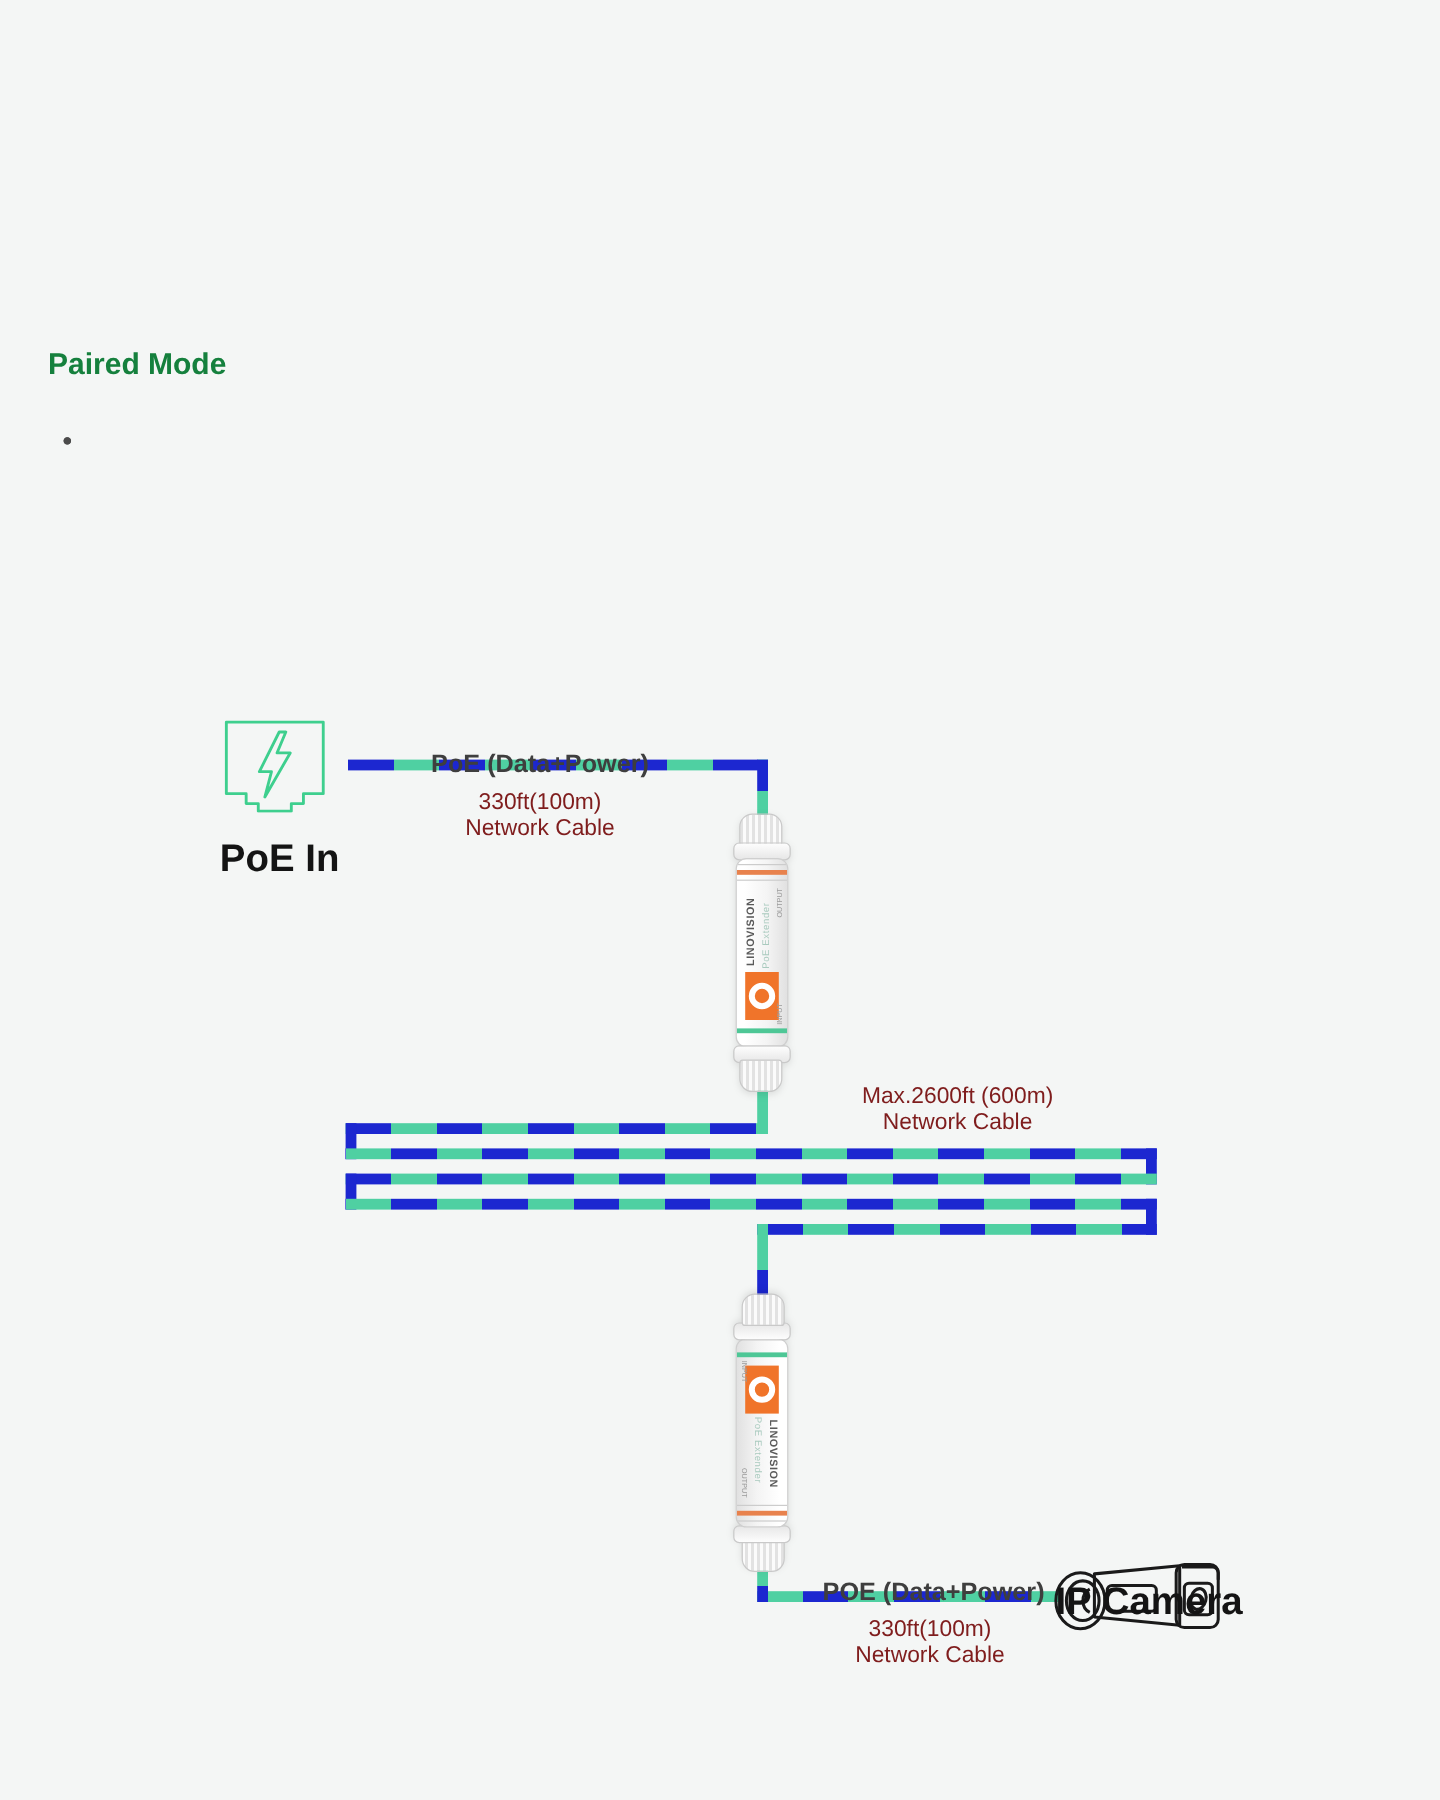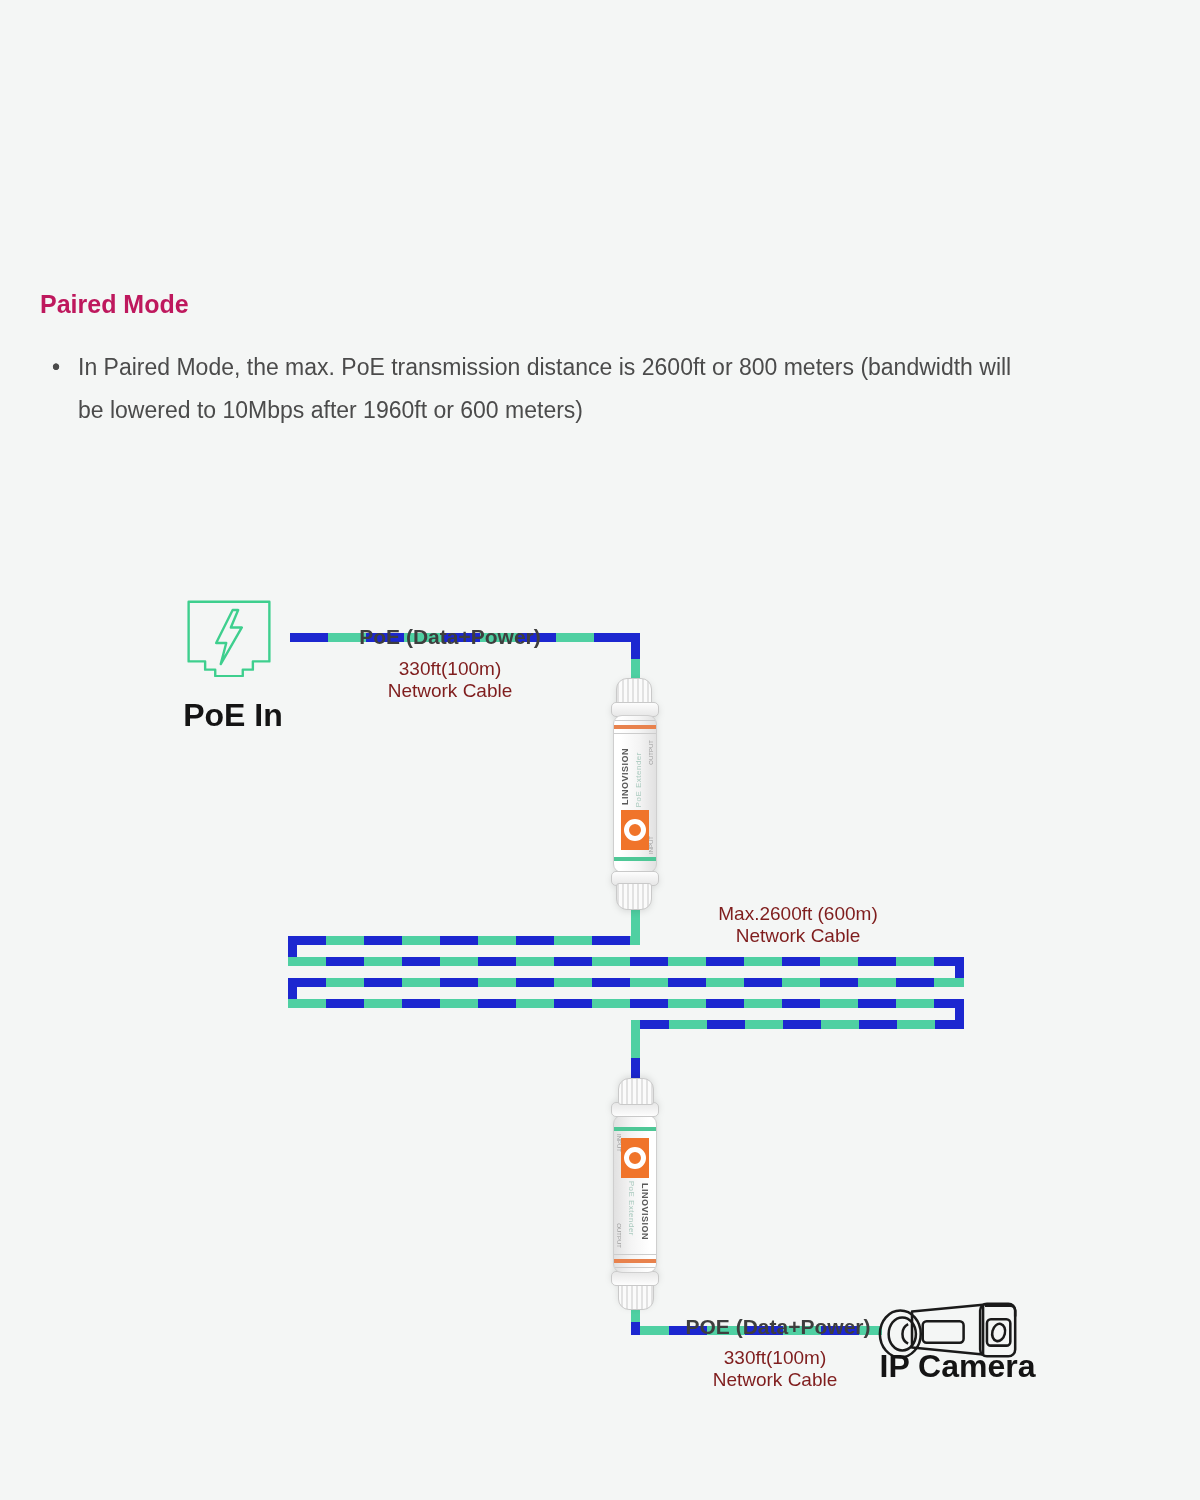--- a/index.html
+++ b/index.html
@@ -20,21 +20,21 @@
     background:var(--banner,#3ecf8e);
     border-radius:0 46px 46px 0;
     display:flex;align-items:center;
     padding-left:40px;box-sizing:border-box;
     color:#ffffff;font-size:52px;font-weight:bold;letter-spacing:0.5px;
     white-space:nowrap;
   }
   
   .section-heading{
     position:absolute;left:40px;top:290px;
-    font-size:25px;font-weight:bold;color:#be185d;
+    font-size:25px;font-weight:bold;color:#15803d;
   }
   .bullets{
     position:absolute;left:40px;top:346px;width:975px;
     margin:0;padding:0;list-style:none;
   }
   .bullets li{
     position:relative;
     padding-left:38px;
     font-size:23px;color:#4b4b4b;line-height:1.87;
   }
@@ -96,21 +96,20 @@
 <div id="page">
 
 
   <div class="section-heading">Paired Mode</div>
   <ul class="bullets">
     <li>
       <span class="dot">•</span>
     </li>
     <li>
       <span class="dot">•</span>
-      <span>In Paired Mode, the max. PoE transmission distance is 2600ft or 800 meters (bandwidth will be lowered to 10Mbps after 1960ft or 600 meters)</span>
     </li>
   </ul>
 
   <svg class="icon" style="left:183px;top:599px;" width="92" height="78" viewBox="0 0 100 85">
     <path d="M6,3 H94 V68 H76 V77 H65 V84 H35 V77 H24 V68 H6 Z" fill="none" stroke="var(--icon-green)" stroke-width="2.6" stroke-linejoin="round"></path>
     <path d="M54,12 L36,48 H47 L41,71 L64,31 H52 L60,12 Z" fill="none" stroke="var(--icon-green)" stroke-width="2.6" stroke-linejoin="round"></path>
   </svg>
   <div class="dlabel big" style="left:158px;top:697px;width:150px;">PoE In</div>
 
   <div class="ch" style="left:290px;top:633px;width:350px;"></div>
@@ -191,15 +190,15 @@
       <ellipse cx="27" cy="43" rx="14" ry="17"></ellipse>
       <path d="M33,33 a10,11 0 0 0 0,20"></path>
       <path d="M37,20 L110,13 L110,64 L37,57 Z"></path>
       <rect x="48" y="30" width="42" height="22" rx="4"></rect>
       <rect x="107" y="12" width="36" height="54" rx="7"></rect>
       <path d="M112,14 h26 a5,5 0 0 1 5,5 v6"></path>
       <rect x="114" y="28" width="24" height="27" rx="4"></rect>
       <ellipse cx="126" cy="41.5" rx="6.5" ry="9" transform="rotate(14 126 41.5)"></ellipse>
     </g>
   </svg>
-  <div class="dlabel big" style="left:875px;top:1348px;width:165px;">IP Camera</div>
+  <div class="dlabel big" style="left:875px;top:1316px;width:165px;">IP Camera</div>
 
 </div>
 
 </body></html>

